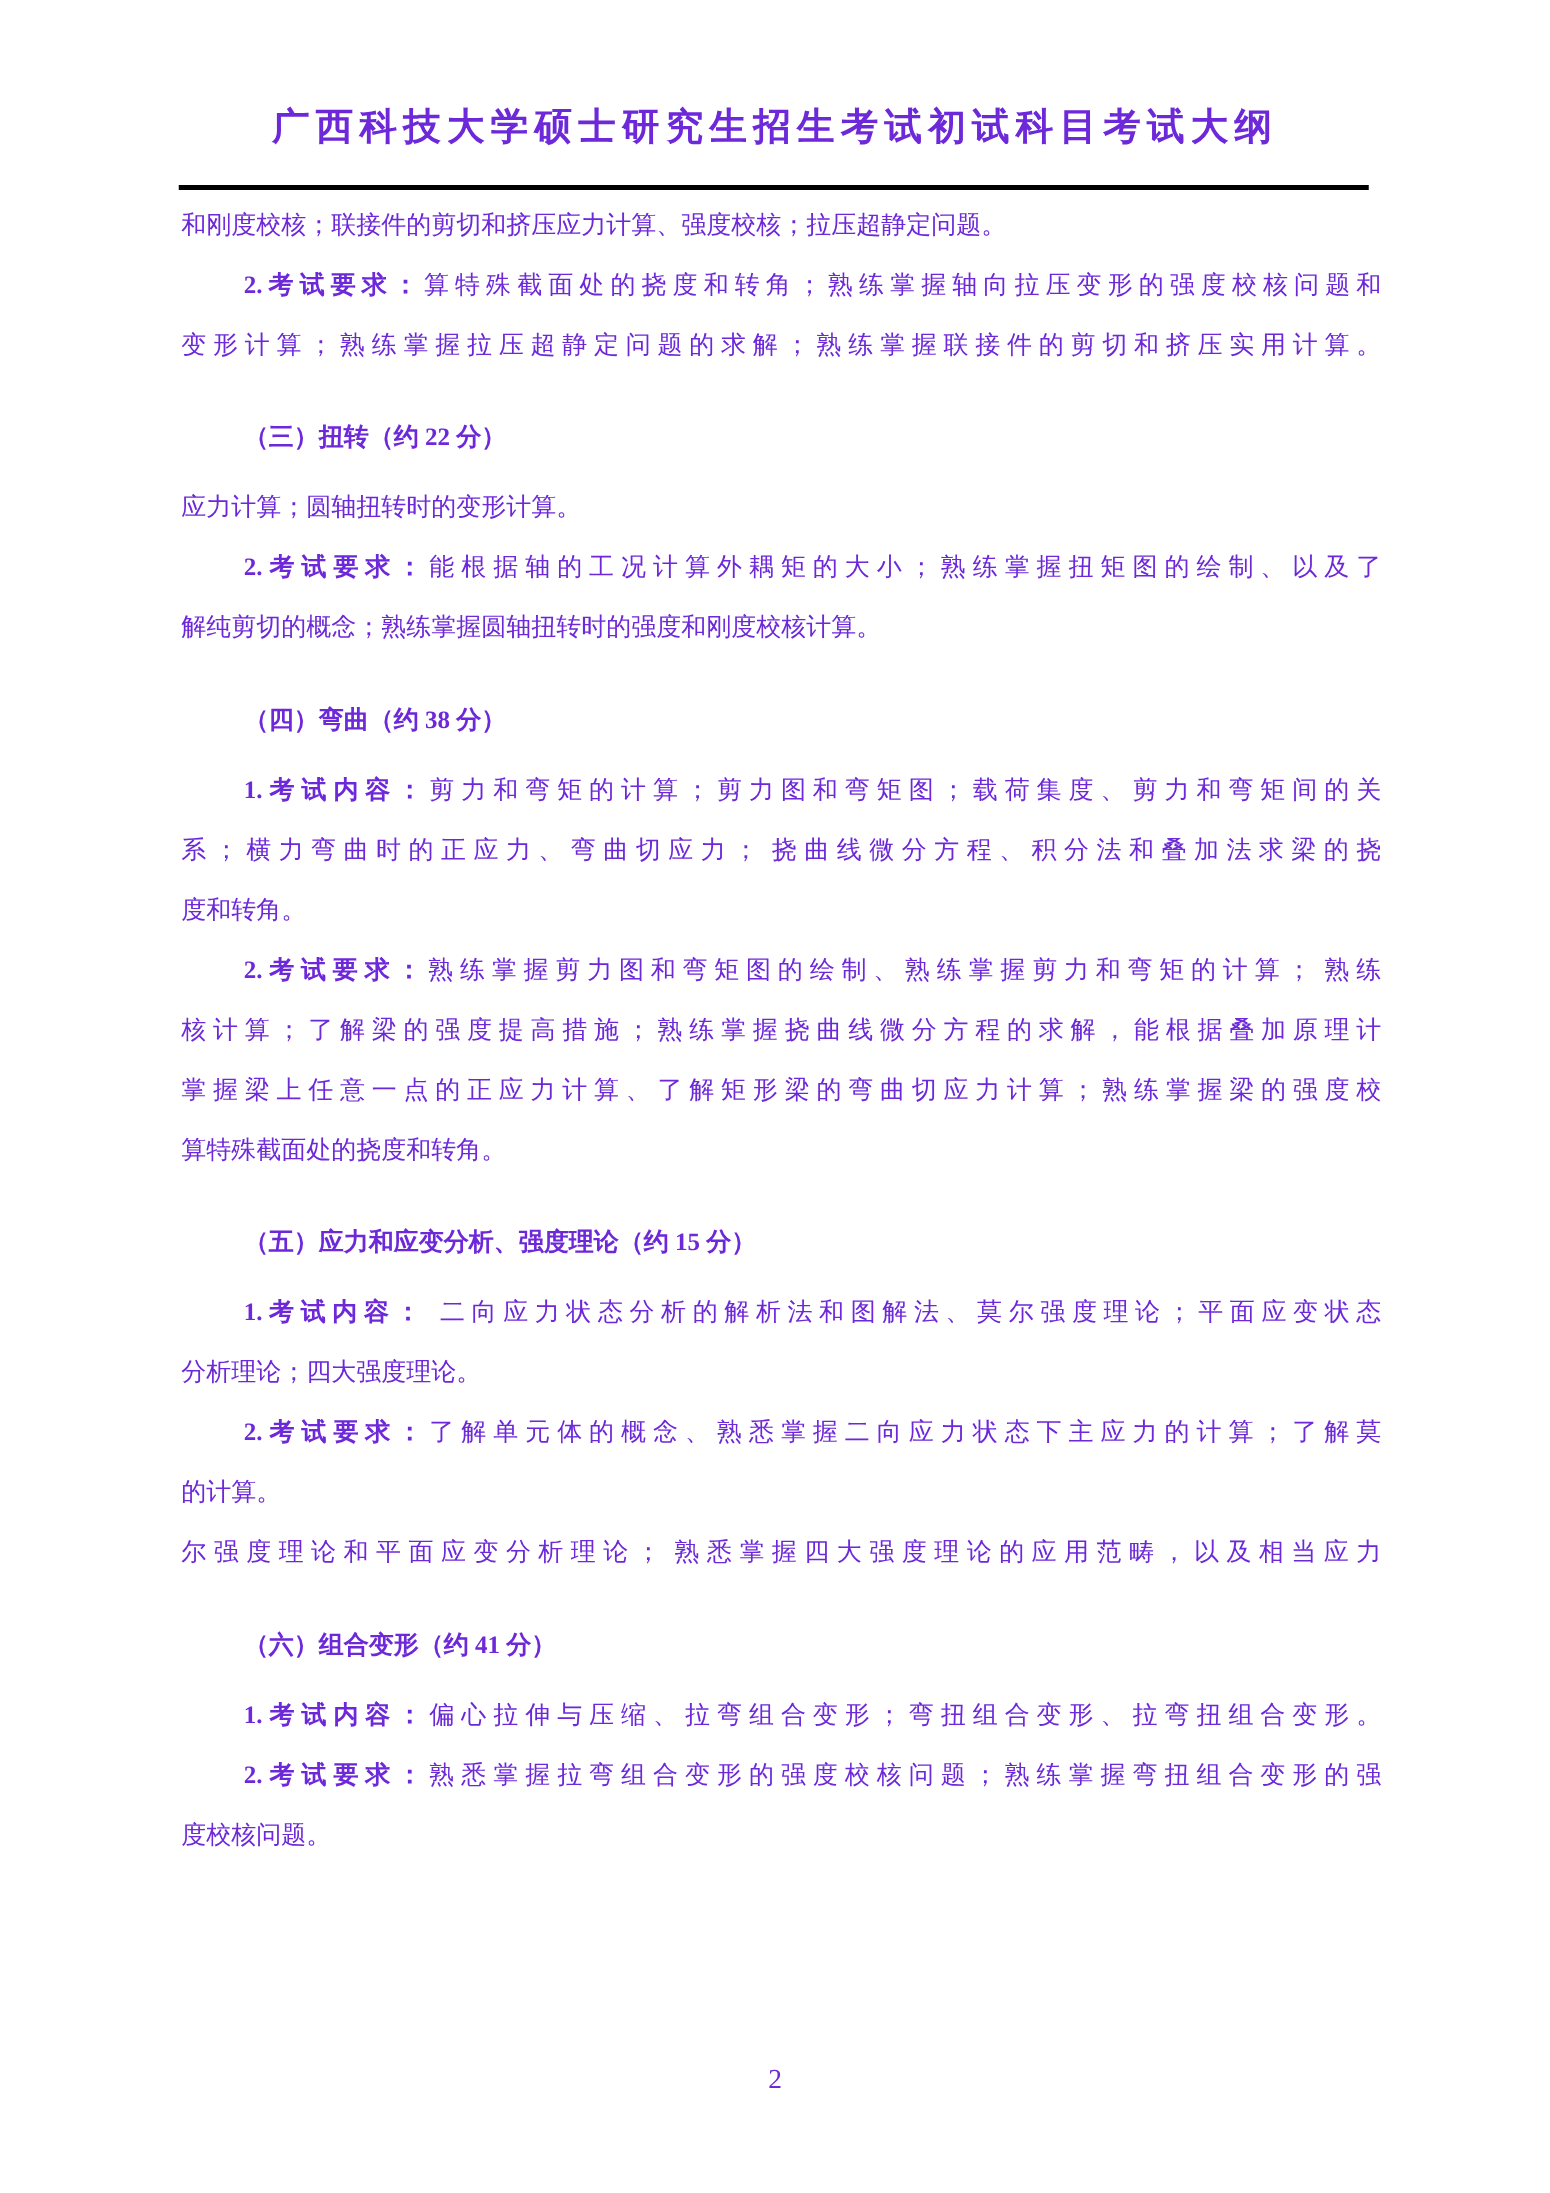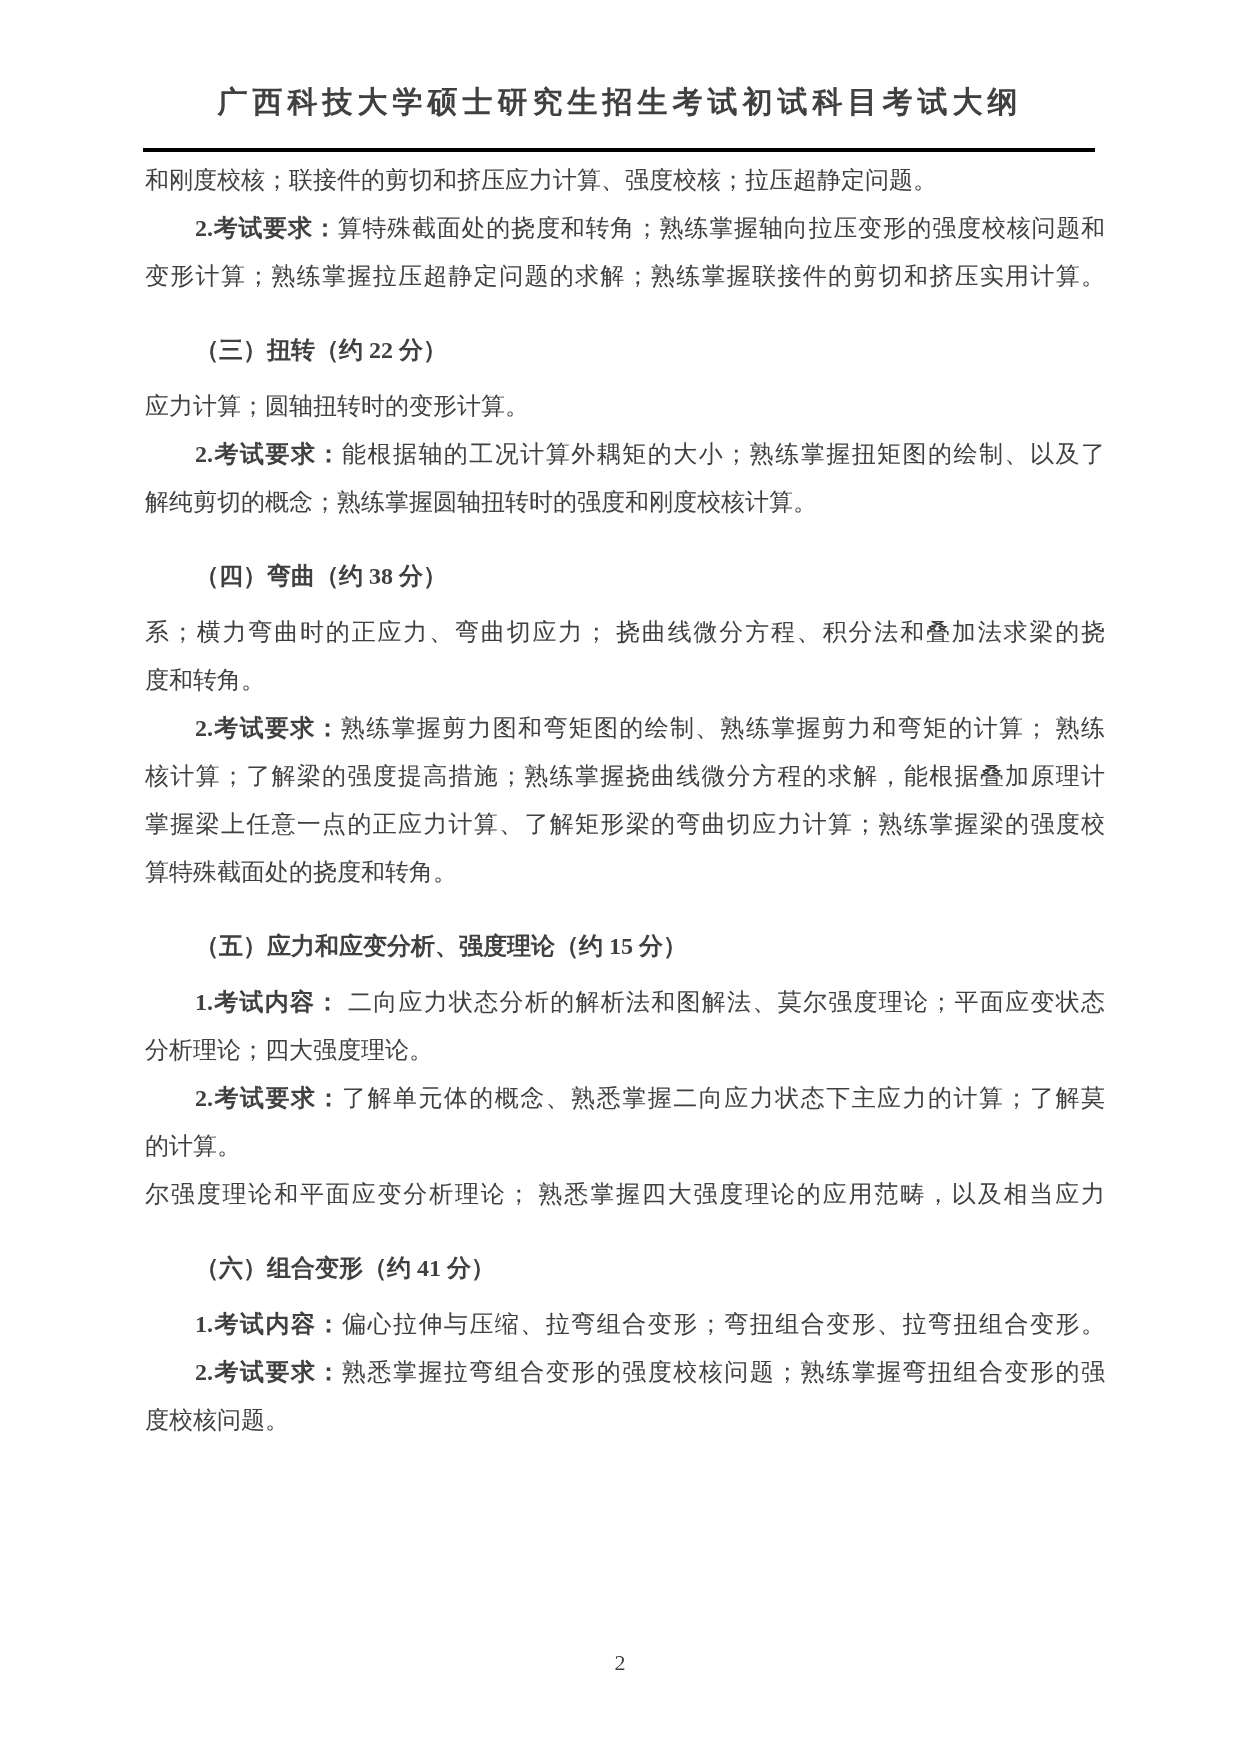--- a/index.html
+++ b/index.html
@@ -5,21 +5,21 @@
   html, body {
     margin: 0;
     padding: 0;
     background: #ffffff;
   }
   .page {
     position: relative;
     width: 1240px;
     height: 1754px;
     background: #ffffff;
-    color: #404040;
+    color: #6d28d9;
     font-family: "Liberation Serif", "DejaVu Serif", serif;
     overflow: hidden;
   }
   .doc-title {
     padding-top: 84px;
     text-align: center;
     font-size: 30px;
     line-height: 36px;
     font-weight: bold;
     letter-spacing: 5px;
@@ -27,21 +27,21 @@
   .header-rule {
     margin: 28px 0 0 143px;
     width: 952px;
     border: 0;
     border-top: 4px solid #000000;
   }
   .doc-body {
     margin-left: 145px;
     width: 960px;
     margin-top: 4px;
-    font-size: 24px;
+    font-size: 20px;
     line-height: 48px;
   }
   .line {
     text-align: left;
   }
   .line.indent {
     text-indent: 50px;
   }
   .line.full {
     text-align: justify;
@@ -72,20 +72,21 @@
   <hr class="header-rule">
   <div class="doc-body" id="doc-body">
       <div class="line"><span class="run">和刚度校核；联接件的剪切和挤压应力计算、强度校核；拉压超静定问题。</span></div>
       <div class="line indent full"><span class="run-bold">2.考试要求：</span><span class="run">算特殊截面处的挠度和转角；熟练掌握轴向拉压变形的强度校核问题和</span></div>
       <div class="line full"><span class="run">变形计算；熟练掌握拉压超静定问题的求解；熟练掌握联接件的剪切和挤压实用计算。</span></div>
       <div class="heading"><span class="run-bold">（三）扭转（约 22 分）</span></div>
       <div class="line"><span class="run">应力计算；圆轴扭转时的变形计算。</span></div>
       <div class="line indent full"><span class="run-bold">2.考试要求：</span><span class="run">能根据轴的工况计算外耦矩的大小；熟练掌握扭矩图的绘制、以及了</span></div>
       <div class="line"><span class="run">解纯剪切的概念；熟练掌握圆轴扭转时的强度和刚度校核计算。</span></div>
       <div class="heading"><span class="run-bold">（四）弯曲（约 38 分）</span></div>
+      <div class="line indent full"><span class="run-bold">1.考试内容：</span><span class="run">剪力和弯矩的计算；剪力图和弯矩图；载荷集度、剪力和弯矩间的关</span></div>
       <div class="line full"><span class="run">系；横力弯曲时的正应力、弯曲切应力； 挠曲线微分方程、积分法和叠加法求梁的挠</span></div>
       <div class="line"><span class="run">度和转角。</span></div>
       <div class="line indent full"><span class="run-bold">2.考试要求：</span><span class="run">熟练掌握剪力图和弯矩图的绘制、熟练掌握剪力和弯矩的计算； 熟练</span></div>
       <div class="line full"><span class="run">核计算；了解梁的强度提高措施；熟练掌握挠曲线微分方程的求解，能根据叠加原理计</span></div>
       <div class="line full"><span class="run">掌握梁上任意一点的正应力计算、了解矩形梁的弯曲切应力计算；熟练掌握梁的强度校</span></div>
       <div class="line"><span class="run">算特殊截面处的挠度和转角。</span></div>
       <div class="heading"><span class="run-bold">（五）应力和应变分析、强度理论（约 15 分）</span></div>
       <div class="line indent full"><span class="run-bold">1.考试内容：</span><span class="run"> 二向应力状态分析的解析法和图解法、莫尔强度理论；平面应变状态</span></div>
       <div class="line"><span class="run">分析理论；四大强度理论。</span></div>
       <div class="line indent full"><span class="run-bold">2.考试要求：</span><span class="run">了解单元体的概念、熟悉掌握二向应力状态下主应力的计算；了解莫</span></div>

